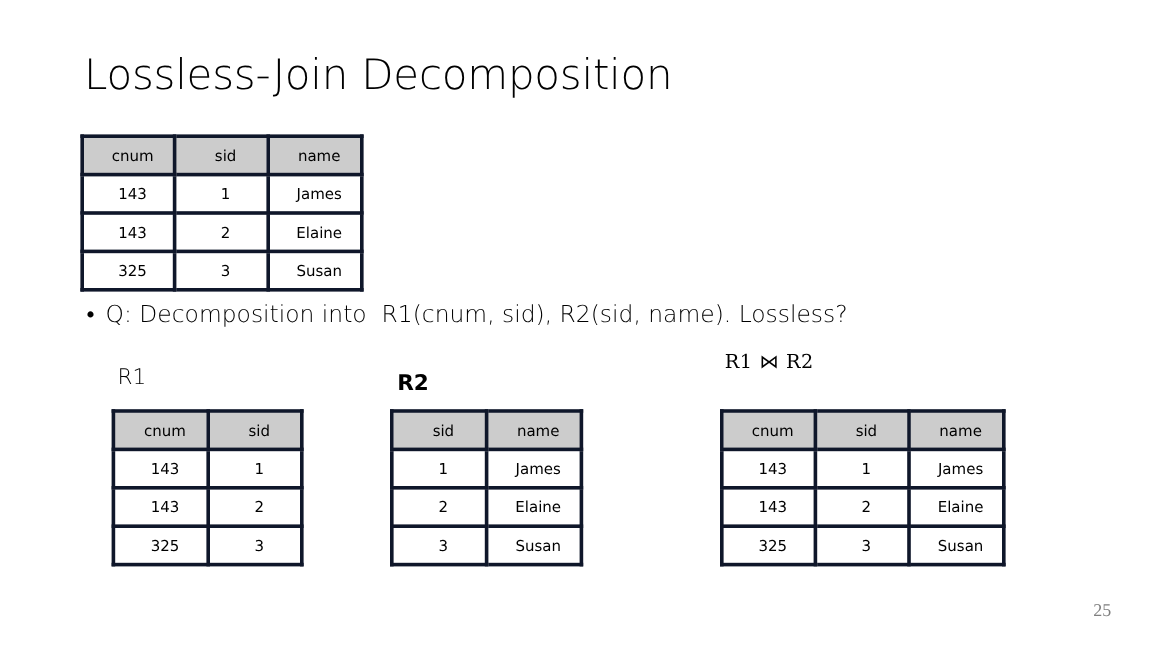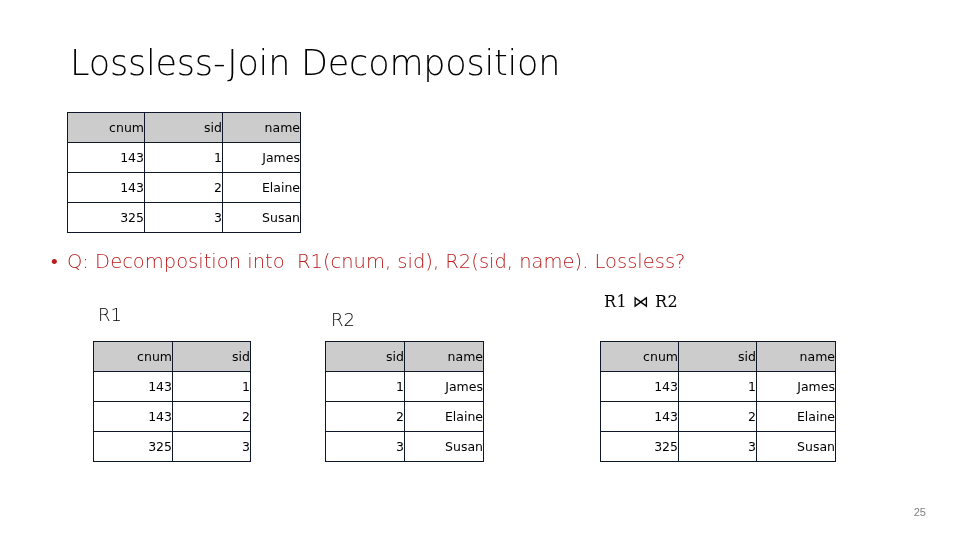--- a/index.html
+++ b/index.html
@@ -35,24 +35,24 @@
   .ptable {
     position: absolute;
     border-collapse: collapse;
     table-layout: fixed;
     font-family: "DejaVu Sans", sans-serif;
     font-size: 12.5px;
     color: #000000;
     background: #ffffff;
   }
   .ptable td, .ptable th {
-    border: 1px solid #0f172a;
+    border: 3px solid #0f172a;
     padding: 0 0 0 7px;
     height: 29px;
-    text-align: right;
+    text-align: center;
     vertical-align: middle;
     font-weight: normal;
     background: #ffffff;
     white-space: nowrap;
     overflow: hidden;
   }
   .ptable thead th {
     background: #cccccc;
     font-weight: normal;
   }
@@ -63,46 +63,46 @@
     top: 112px;
     width: 233px;
   }
   #table-original col.c1 { width: 77px; }
   #table-original col.c2 { width: 78px; }
   #table-original col.c3 { width: 78px; }
 
   
   .bullet-line {
     position: absolute;
-    left: 51px;
+    left: 72px;
     top: 249px;
     font-family: "DejaVu Sans", sans-serif;
     font-size: 19.5px;
     font-weight: 300;
-    color: #b91c1c;
+    color: #000000;
     white-space: pre;
     line-height: 1.35;
   }
   .bullet-dot {
     display: inline-block;
     width: 16px;
     font-size: 19px;
   }
 
   
   .rel-label {
     position: absolute;
     font-family: "DejaVu Sans", sans-serif;
     font-size: 18px;
     font-weight: 300;
     color: #000000;
     white-space: nowrap;
   }
   #label-r1 { left: 98px; top: 304px; }
-  #label-r2 { left: 331px; top: 309px; }
+  #label-r2 { left: 331px; top: 309px; font-weight: bold; }
   #label-join {
     left: 604px;
     top: 292px;
     font-family: "DejaVu Serif", serif;
     font-size: 16px;
     font-weight: normal;
     letter-spacing: 0.5px;
   }
 
   
@@ -131,22 +131,22 @@
   }
   #table-join col.c1 { width: 78px; }
   #table-join col.c2 { width: 78px; }
   #table-join col.c3 { width: 79px; }
 
   
   .slide-number {
     position: absolute;
     right: 34px;
     bottom: 22px;
-    font-family: Liberation Sans, sans-serif;
-    font-size: 11px;
+    font-family: Liberation Serif, serif;
+    font-size: 15px;
     color: #7f7f7f;
   }
 </style>
 </head>
 <body>
 
 <div class="slide-title">Lossless-Join Decomposition</div>
 
 <table class="ptable" id="table-original">
   <colgroup>

